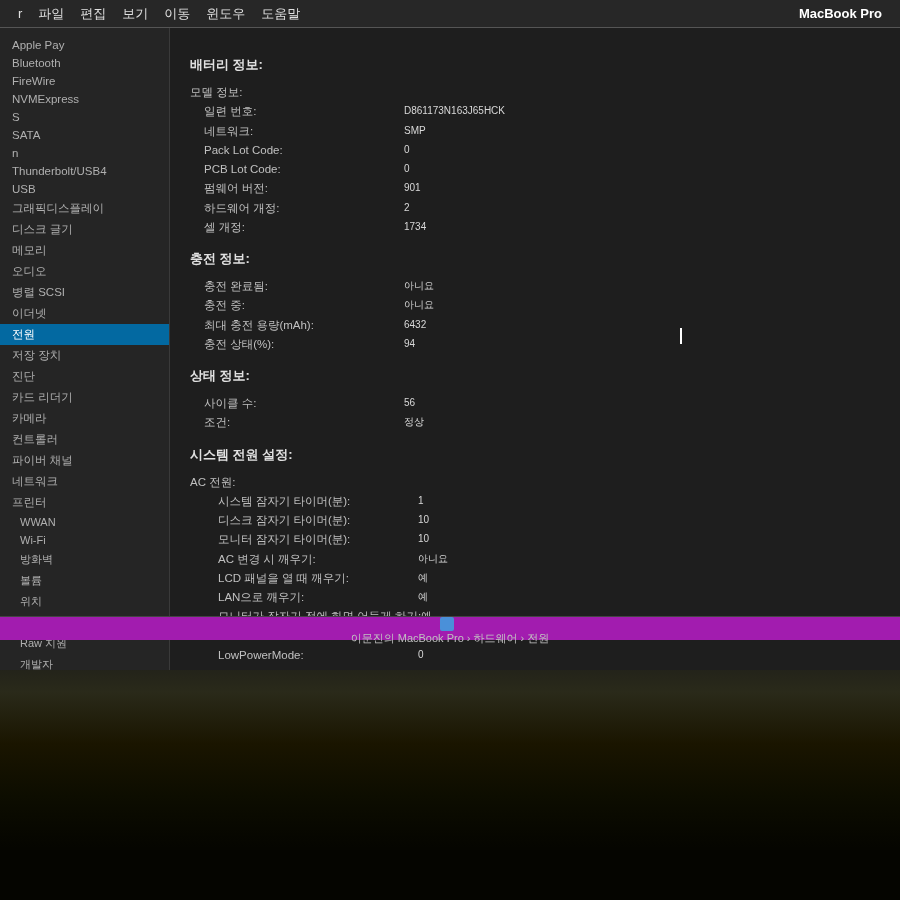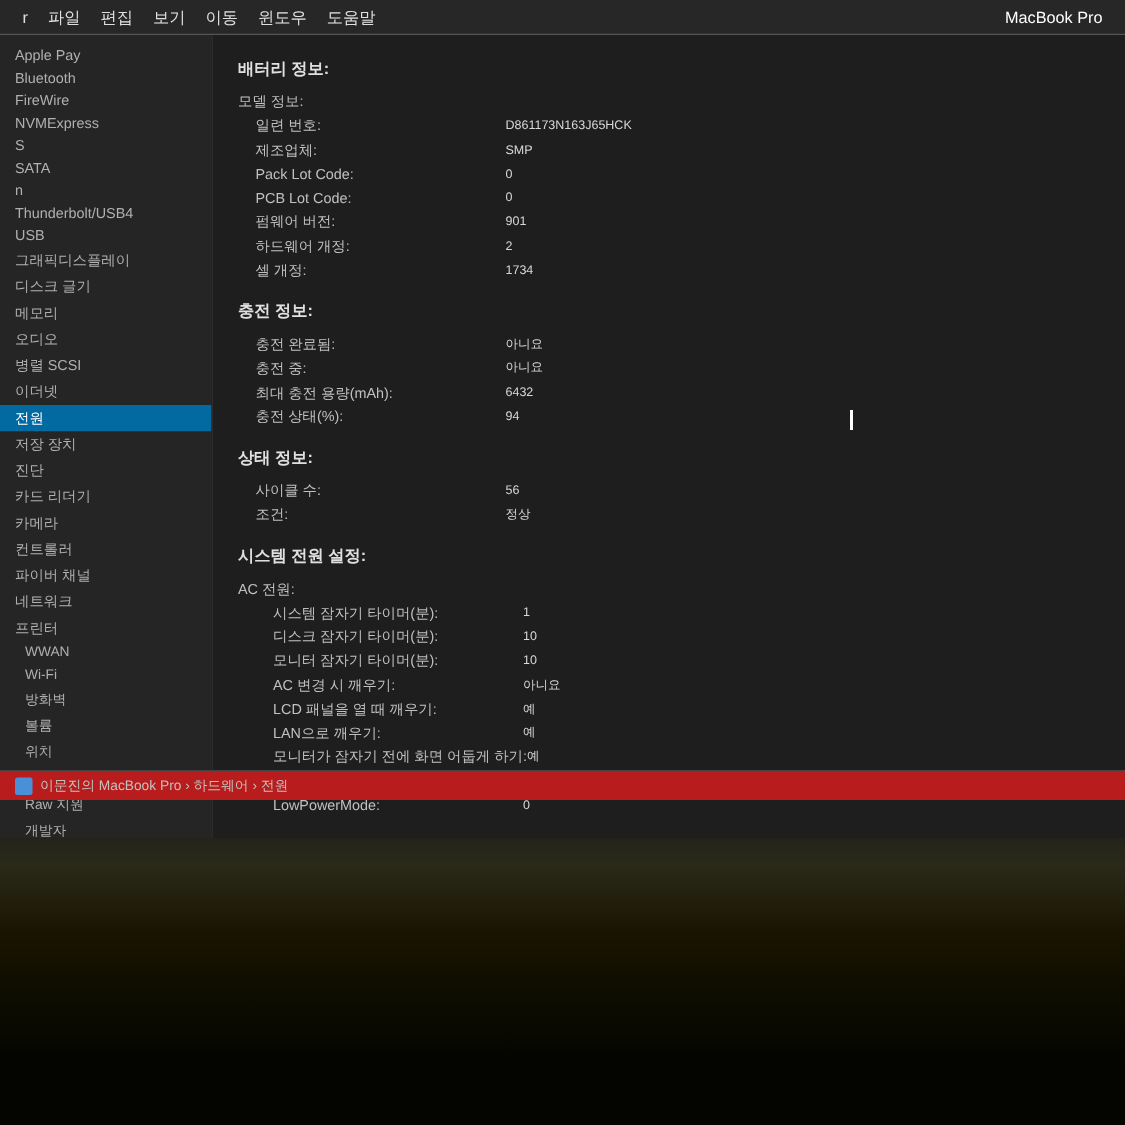--- a/index.html
+++ b/index.html
@@ -45,21 +45,21 @@
       cursor: default;
     }
 
     .menubar-spacer {
       flex: 1;
     }
 
     .menubar-title {
       color: #ffffff;
       font-size: 13px;
-      font-weight: normal;
+      font-weight: bold;
       padding: 0 8px;
     }
 
     
     .window {
       position: absolute;
       top: 28px;
       left: 0;
       width: 900px;
       height: 642px;
@@ -111,21 +111,21 @@
 
     .section-title {
       font-size: 13px;
       font-weight: bold;
       color: #e0e0e0;
       margin-bottom: 10px;
       margin-top: 14px;
     }
 
     .section-title:first-child {
-      margin-top: 2px;
+      margin-top: 12px;
     }
 
     .info-row {
       display: flex;
       margin-bottom: 2px;
       line-height: 1.5;
     }
 
     .info-label {
       color: #c0c0c0;
@@ -148,26 +148,27 @@
       font-size: 10px;
     }
 
     
     .breadcrumb-bar {
       position: absolute;
       bottom: 260px;
       left: 0;
       width: 900px;
       height: 24px;
-      background: #b91c1c;
+      background: #a21caf;
       border-top: 1px solid #444;
       display: flex;
       align-items: center;
-      padding: 0 12px;
+      padding: 0 28px;
       z-index: 6;
+      flex-direction: column;
     }
 
     .breadcrumb-icon {
       width: 14px;
       height: 14px;
       background: #4a90d9;
       border-radius: 2px;
       margin-right: 6px;
       flex-shrink: 0;
     }
@@ -252,21 +253,21 @@
 
     <div class="info-row">
       <span class="info-label">모델 정보:</span>
       <span class="info-value"></span>
     </div>
     <div class="info-row">
       <span class="info-label indent1">일련 번호:</span>
       <span class="info-value">D861173N163J65HCK</span>
     </div>
     <div class="info-row">
-      <span class="info-label indent1">제조업체:</span>
+      <span class="info-label indent1">네트워크:</span>
       <span class="info-value">SMP</span>
     </div>
     <div class="info-row">
       <span class="info-label indent1">Pack Lot Code:</span>
       <span class="info-value">0</span>
     </div>
     <div class="info-row">
       <span class="info-label indent1">PCB Lot Code:</span>
       <span class="info-value">0</span>
     </div>

